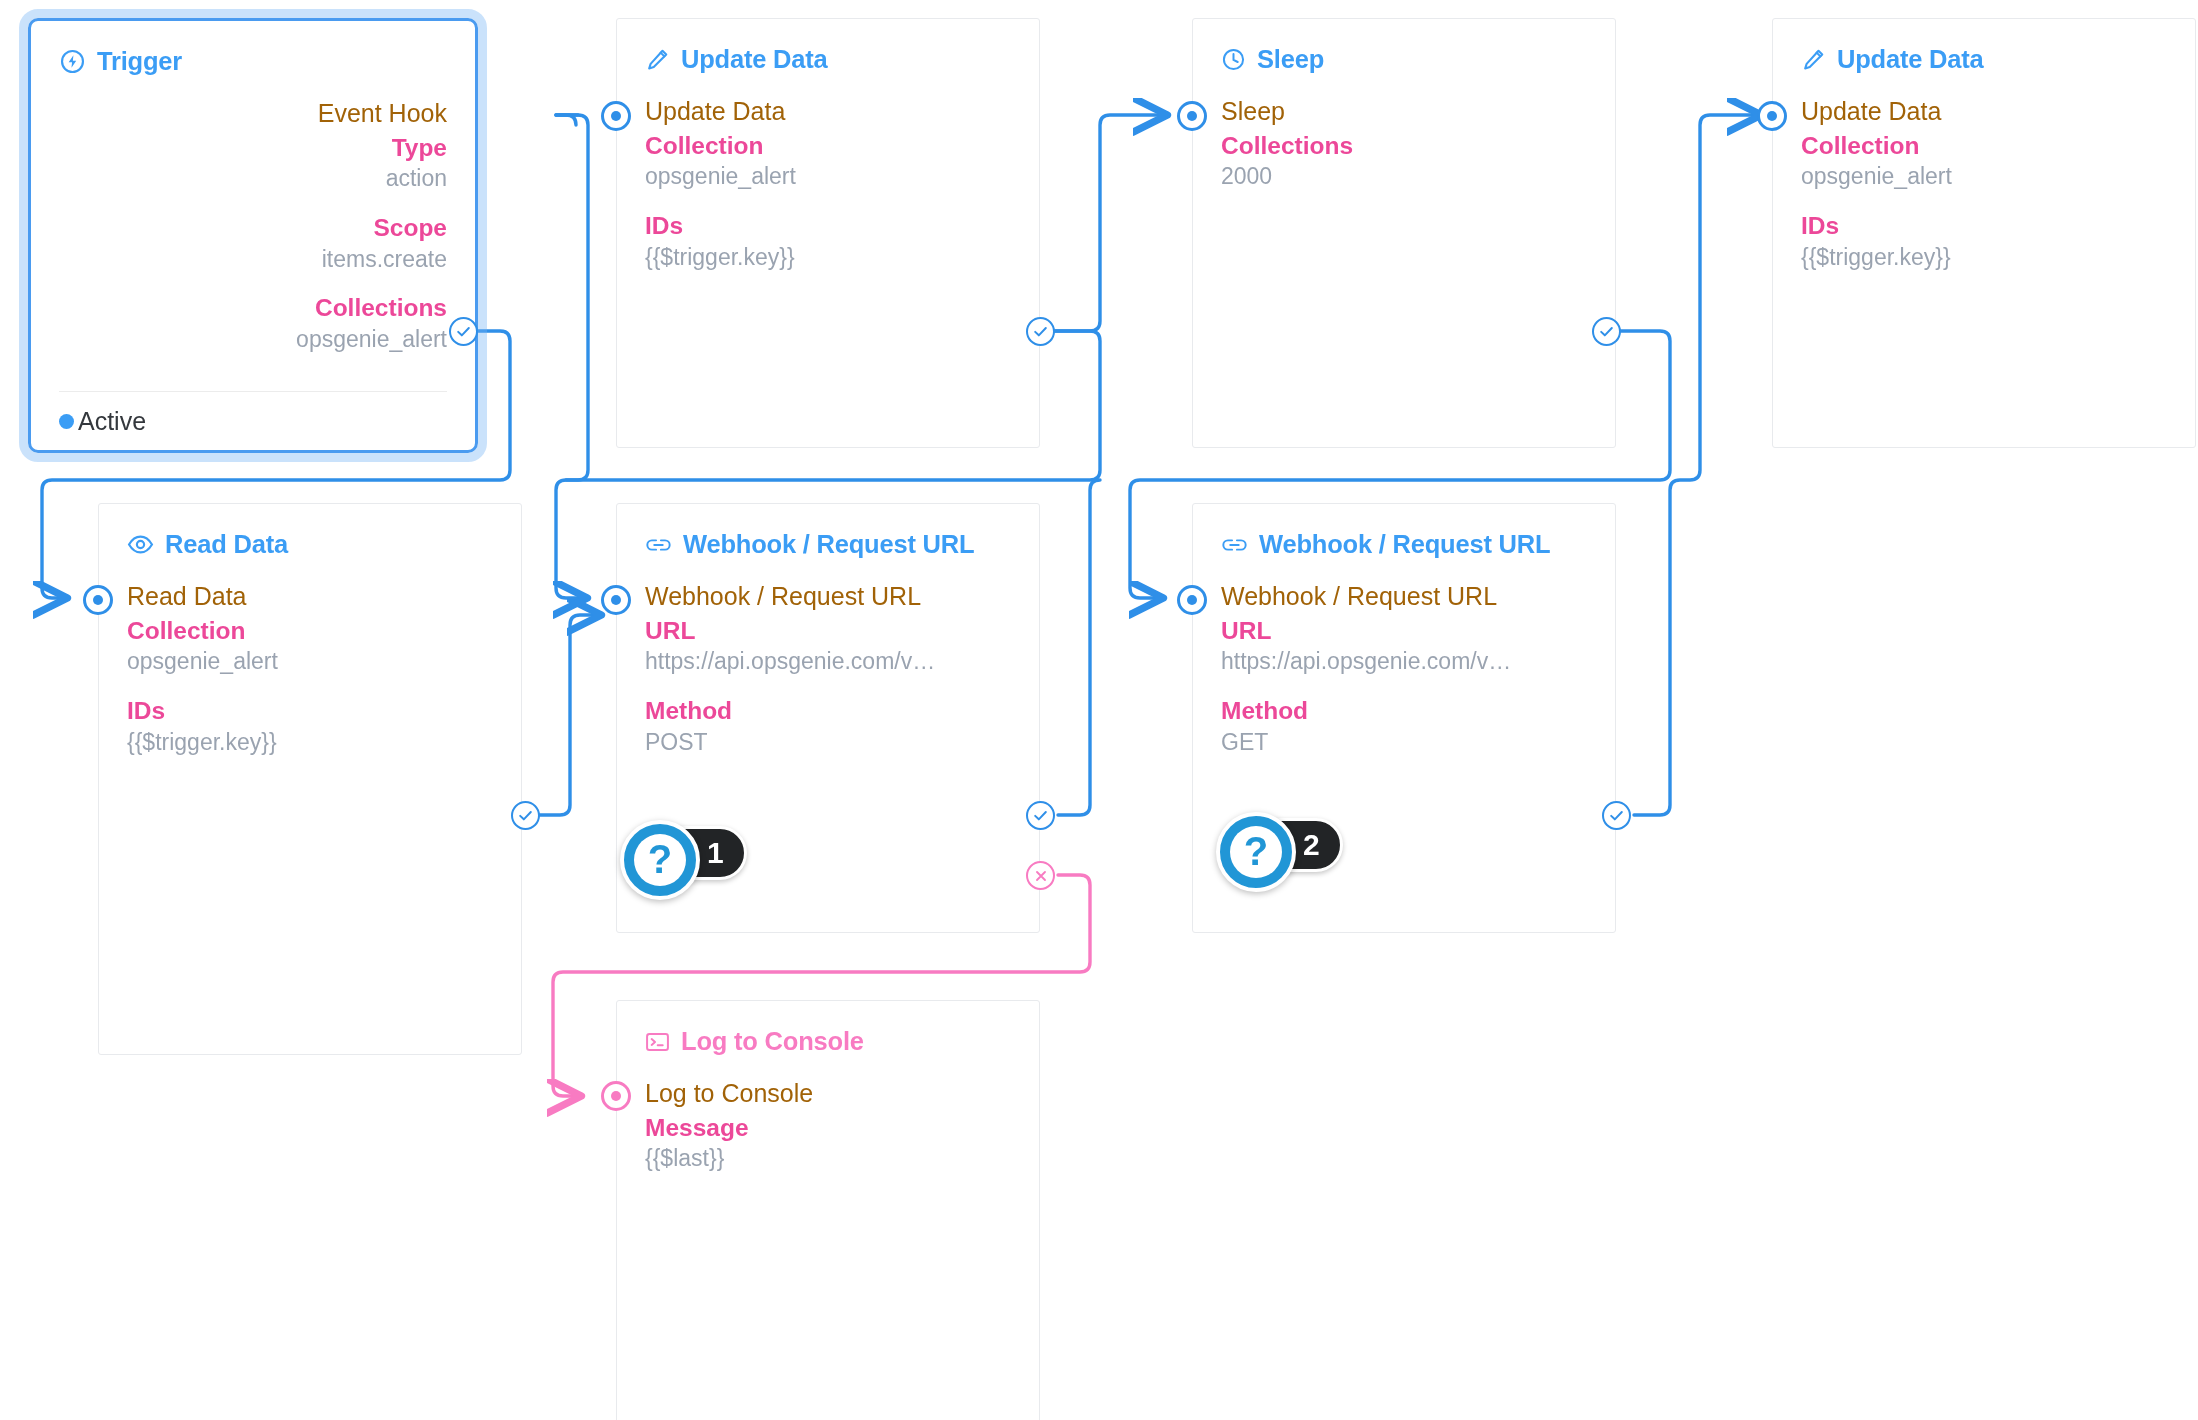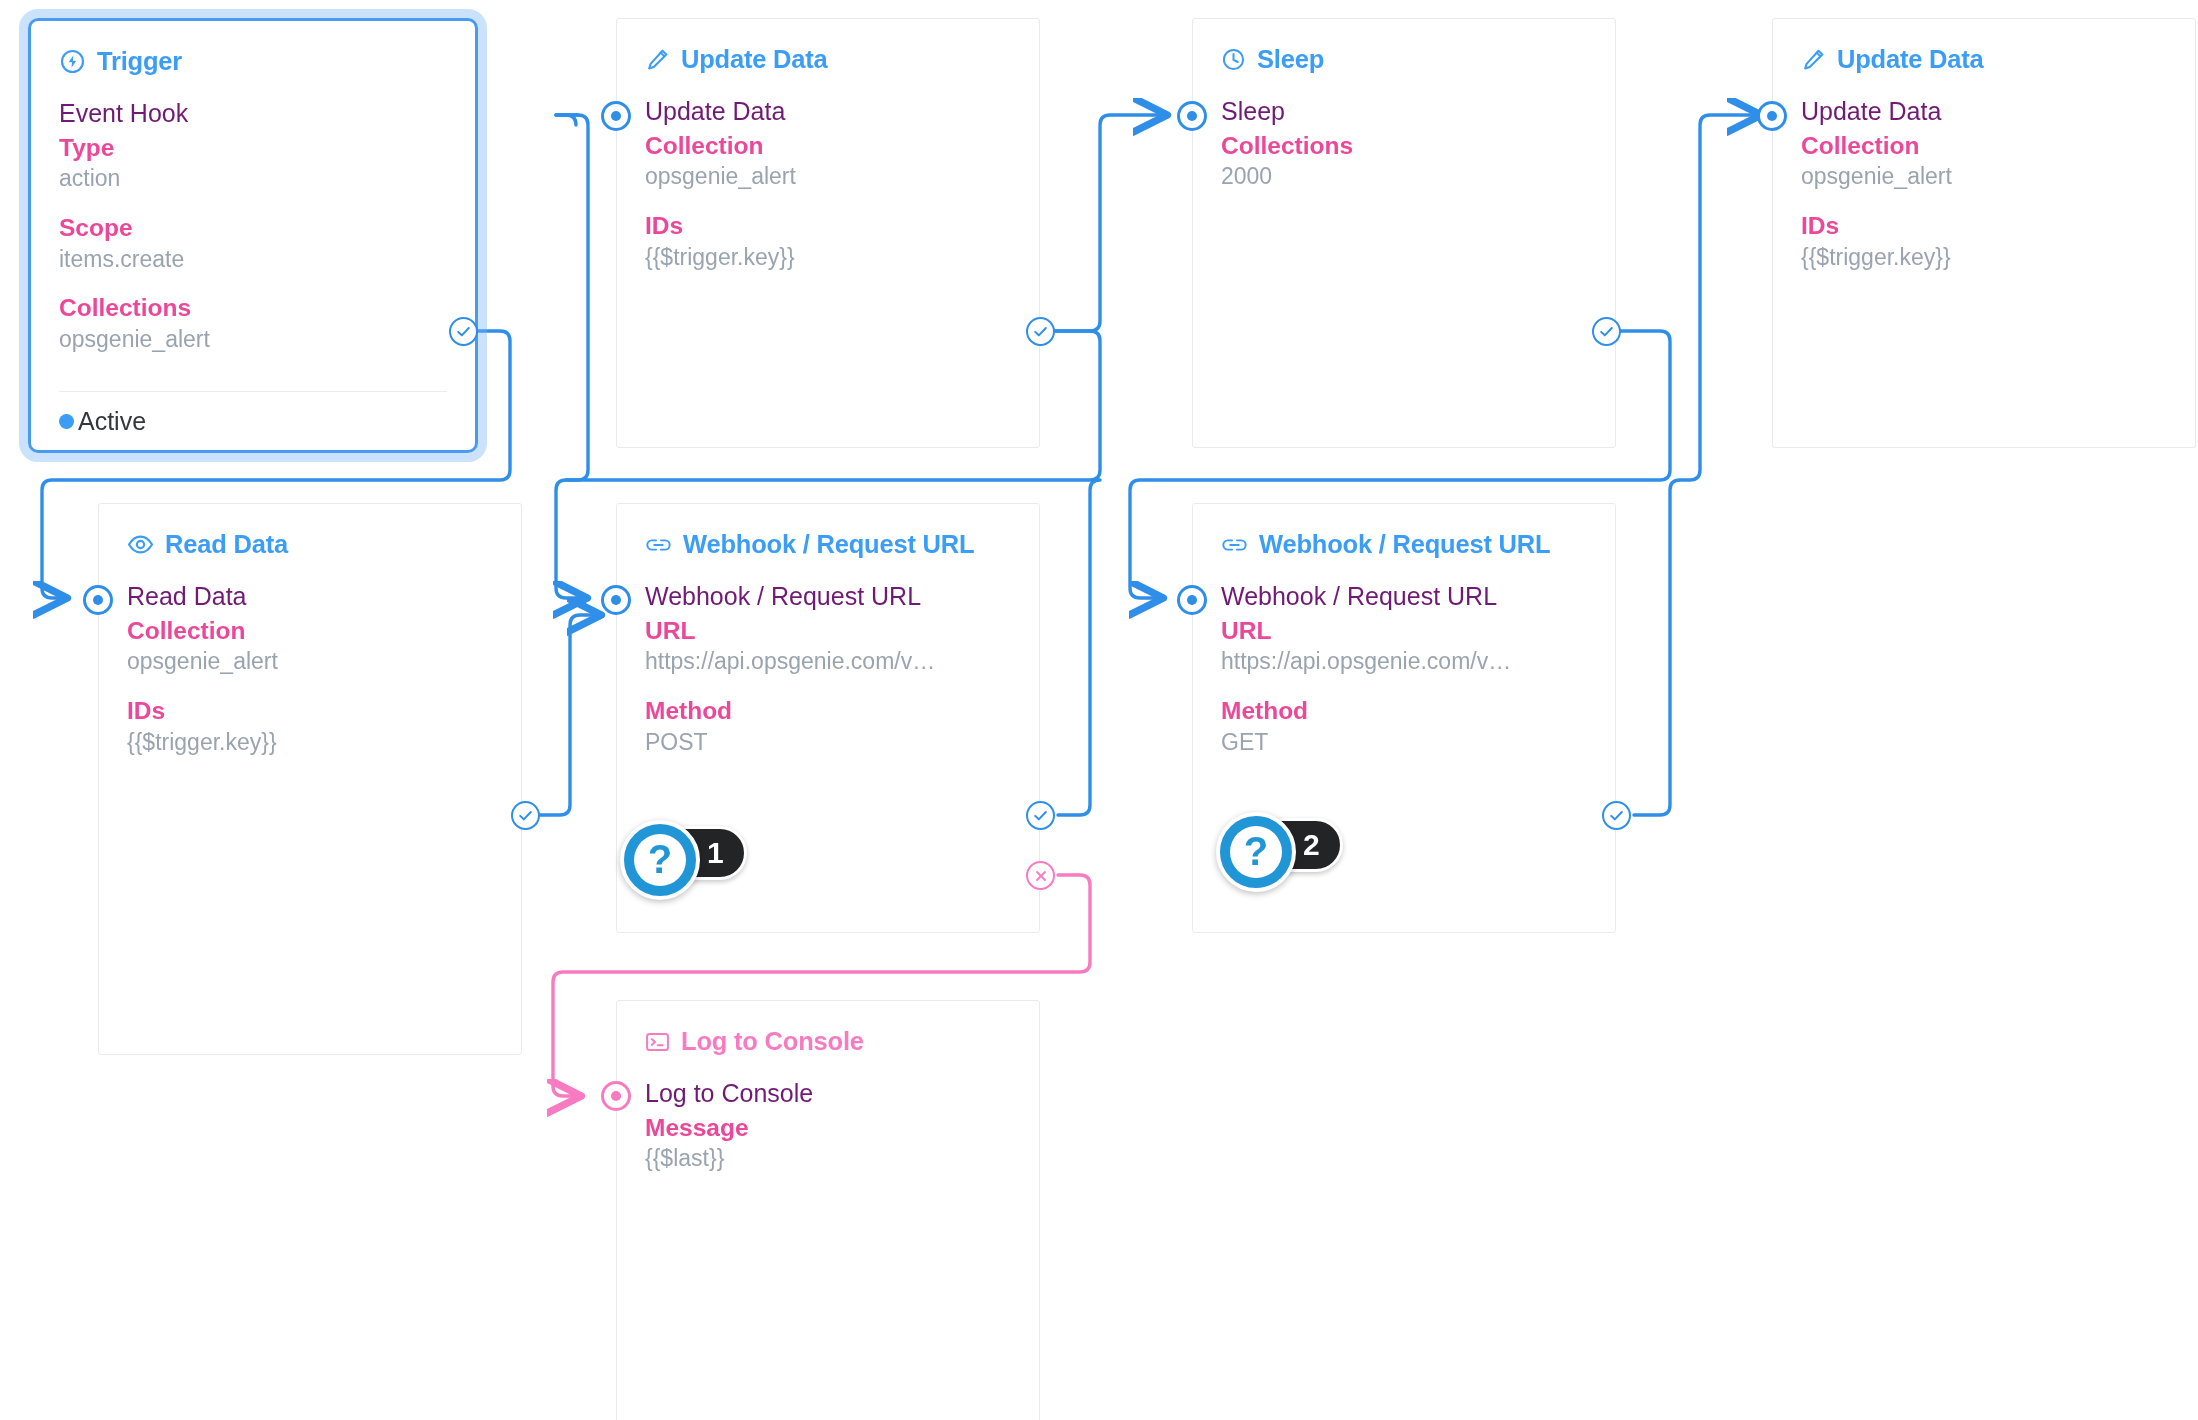--- a/index.html
+++ b/index.html
@@ -21,38 +21,39 @@
     border: 1px solid #e8eaed;
     border-radius: 3px;
     z-index: 2;
     padding: 26px 28px 0 28px;
   }
   .card.selected {
     border: 3px solid #4a9bf0;
     outline: 9px solid rgba(116,178,245,0.38);
     border-radius: 10px;
     z-index: 4;
+    text-align: right;
   }
   .card-header {
     display: flex;
     align-items: center;
     gap: 11px;
     font-size: 25.5px;
     font-weight: bold;
     color: #3b9df5;
     letter-spacing: -0.2px;
     margin-bottom: 22px;
     white-space: nowrap;
   }
   .card-header.pinkhdr { color: #f87bc2; }
   .card-header svg { display: block; flex: none; }
 
   .row-name {
     font-size: 25px;
-    color: #701a75;
+    color: #a16207;
     line-height: 1.22;
     margin-bottom: 3px;
     white-space: nowrap;
   }
   .field-label {
     font-size: 24.5px;
     font-weight: bold;
     color: #ec4899;
     line-height: 1.3;
     white-space: nowrap;

